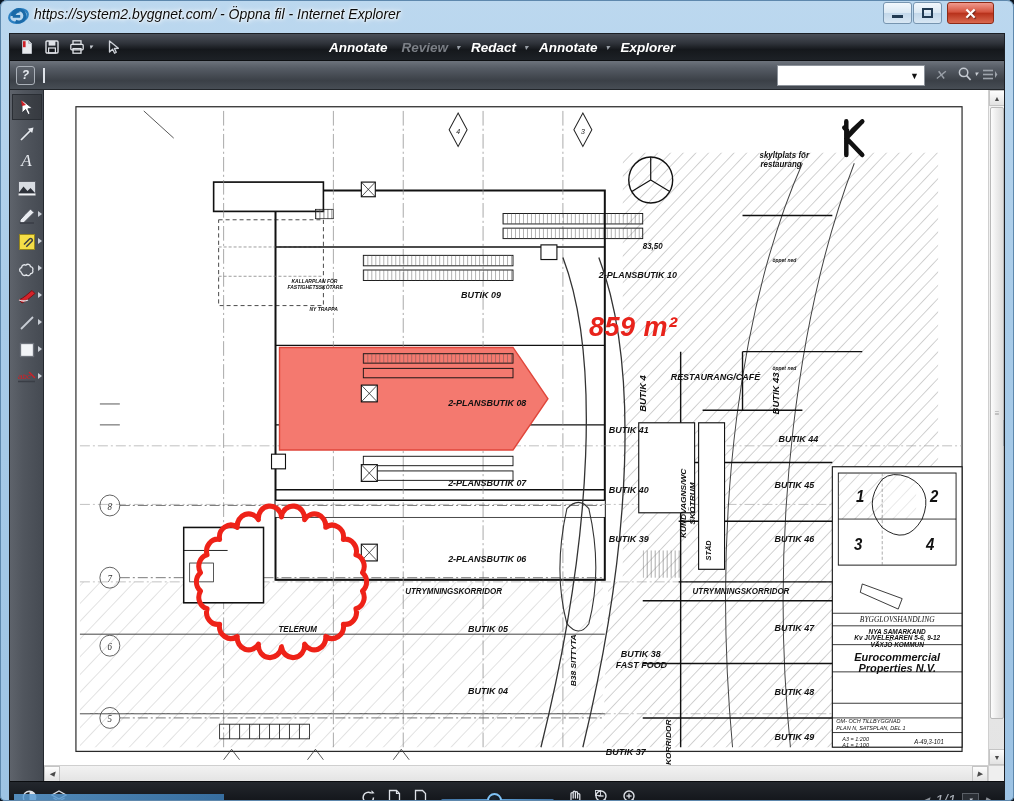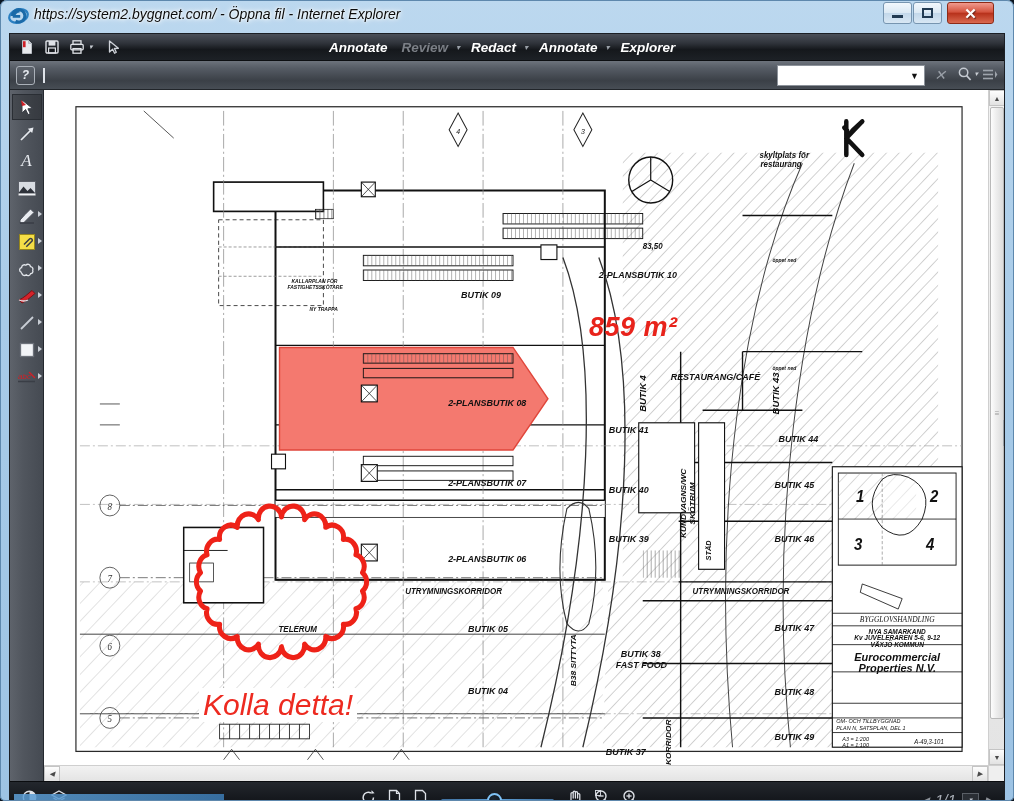--- a/index.html
+++ b/index.html
@@ -651,21 +651,20 @@
             <text x="794" y="605" font-size="5.5" fill="#111" font-family="'Liberation Sans',sans-serif">OM- OCH TILLBYGGNAD</text>
             <text x="794" y="612" font-size="5.5" fill="#111" font-family="'Liberation Sans',sans-serif">PLAN N, SATSPLAN, DEL 1</text>
             <text x="800" y="622" font-size="5.5" fill="#111" font-family="'Liberation Sans',sans-serif">A3 = 1:200</text>
             <text x="800" y="628" font-size="5.5" fill="#111" font-family="'Liberation Sans',sans-serif">A1 = 1:100</text>
             <text x="872" y="625" font-size="6" fill="#111" font-family="'Liberation Sans',sans-serif">A-49,3-101</text>
 
             <path id="cloud-path" fill="none" stroke="#ee2218" stroke-width="5" stroke-linejoin="round" d="M238.0 408.0 A11.5 11.5 0 0 1 261.1 410.5 A11.5 11.5 0 0 1 282.3 417.8 A11.5 11.5 0 0 1 300.0 429.4 A11.5 11.5 0 0 1 312.6 444.2 A11.5 11.5 0 0 1 319.2 461.2 A11.5 11.5 0 0 1 319.2 478.8 A11.5 11.5 0 0 1 312.6 495.8 A11.5 11.5 0 0 1 300.0 510.6 A11.5 11.5 0 0 1 282.3 522.2 A11.5 11.5 0 0 1 261.1 529.5 A11.5 11.5 0 0 1 238.0 532.0 A11.5 11.5 0 0 1 214.9 529.5 A11.5 11.5 0 0 1 193.7 522.2 A11.5 11.5 0 0 1 176.0 510.6 A11.5 11.5 0 0 1 163.4 495.8 A11.5 11.5 0 0 1 156.8 478.8 A11.5 11.5 0 0 1 156.8 461.2 A11.5 11.5 0 0 1 163.4 444.2 A11.5 11.5 0 0 1 176.0 429.4 A11.5 11.5 0 0 1 193.7 417.8 A11.5 11.5 0 0 1 214.9 410.5 A11.5 11.5 0 0 1 238.0 408.0 Z"></path>
           </svg>
 
           <div class="overlay-text" id="area-label">859 m²</div>
-          <div class="overlay-text" id="kolla-label">Kolla detta!</div>
         </div>
 
         <div id="vsb" class="sb-track">
           <div class="sb-arrow" style="top:0;left:0">
             <span>▲</span>
           </div>
           <div class="sb-thumb" style="top:17px;left:1px;width:14px;height:612px">
             <span class="grip">≡</span>
           </div>
           <div class="sb-arrow" style="bottom:0;left:0">

